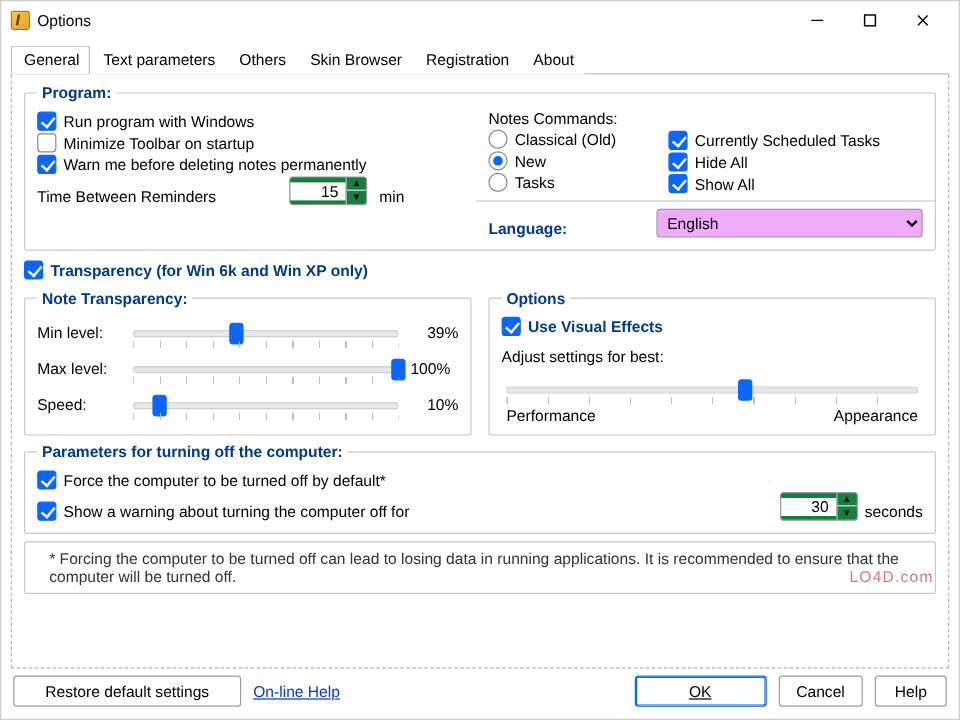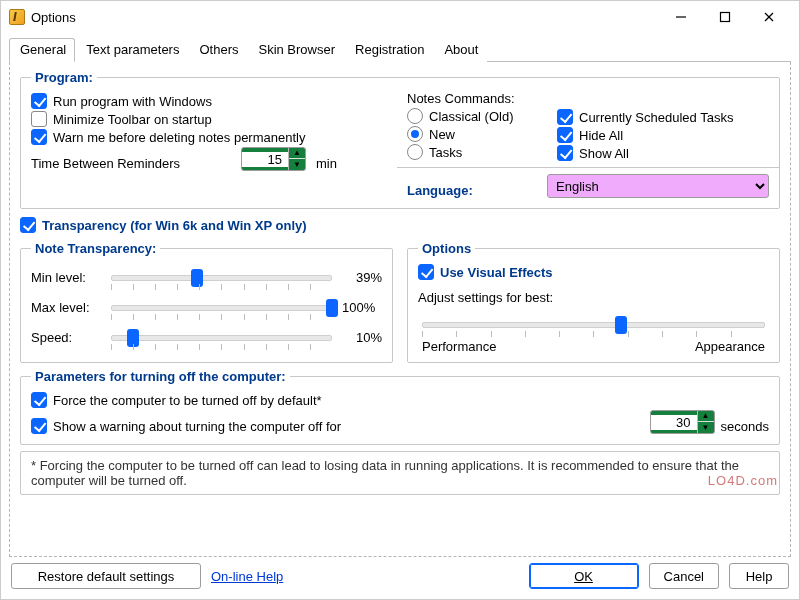--- a/index.html
+++ b/index.html
@@ -353,21 +353,21 @@
             <input value="30" style="">
             <span class="spbtns">
               <span class="spbtn">▲</span>
               <span class="spbtn">▼</span>
             </span>
           </span>
           <span>seconds</span>
         </div>
       </fieldset>
 
-      <fieldset class="group nolegend" style="padding:6px 10px">
+      <fieldset class="group nolegend" style="padding:6px 20px">
 
         <div class="fine">* Forcing the computer to be turned off can lead to losing data in running applications. It is recommended to ensure that the computer will be turned off.</div>
       </fieldset>
 
       <span class="watermark">LO4D.com</span>
     </div>
 
     <div class="bottom-bar">
       <button class="btn" style="min-width:190px">Restore default settings</button>
       <span class="link">On-line Help</span>

